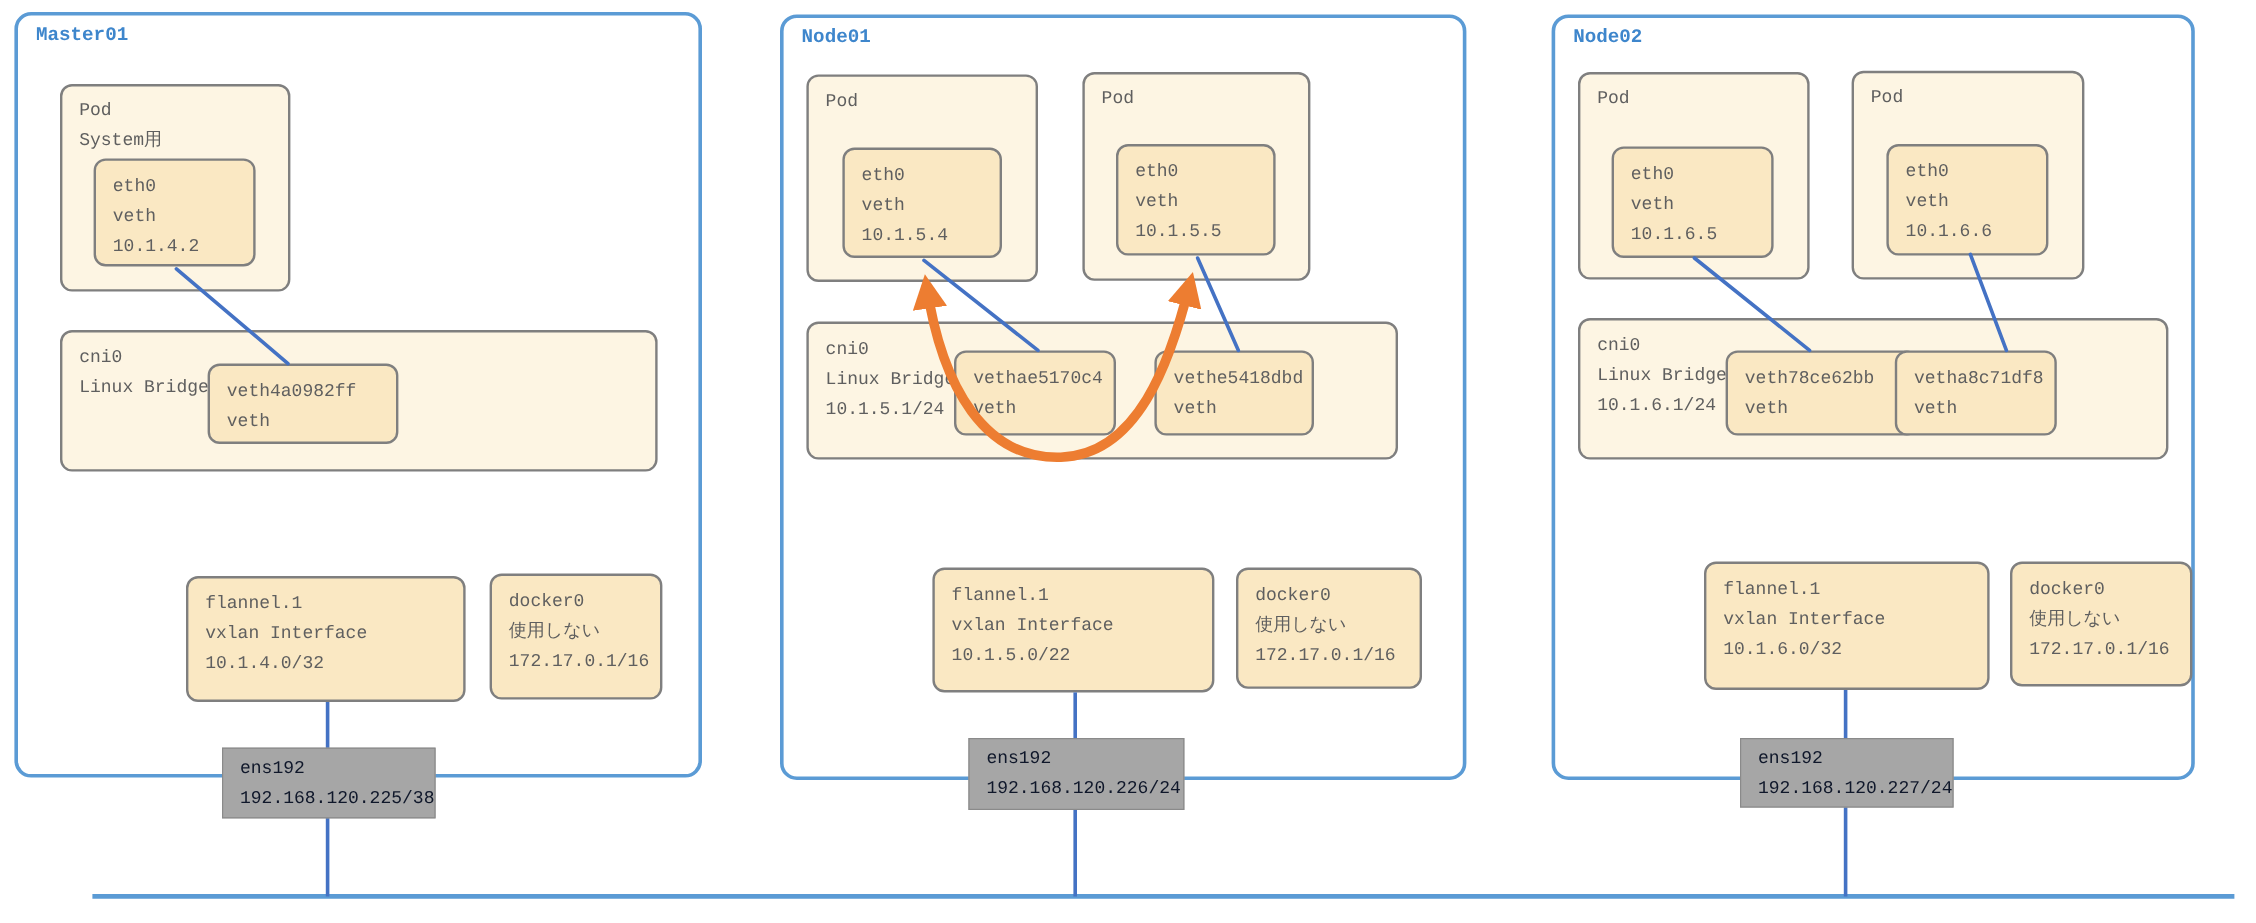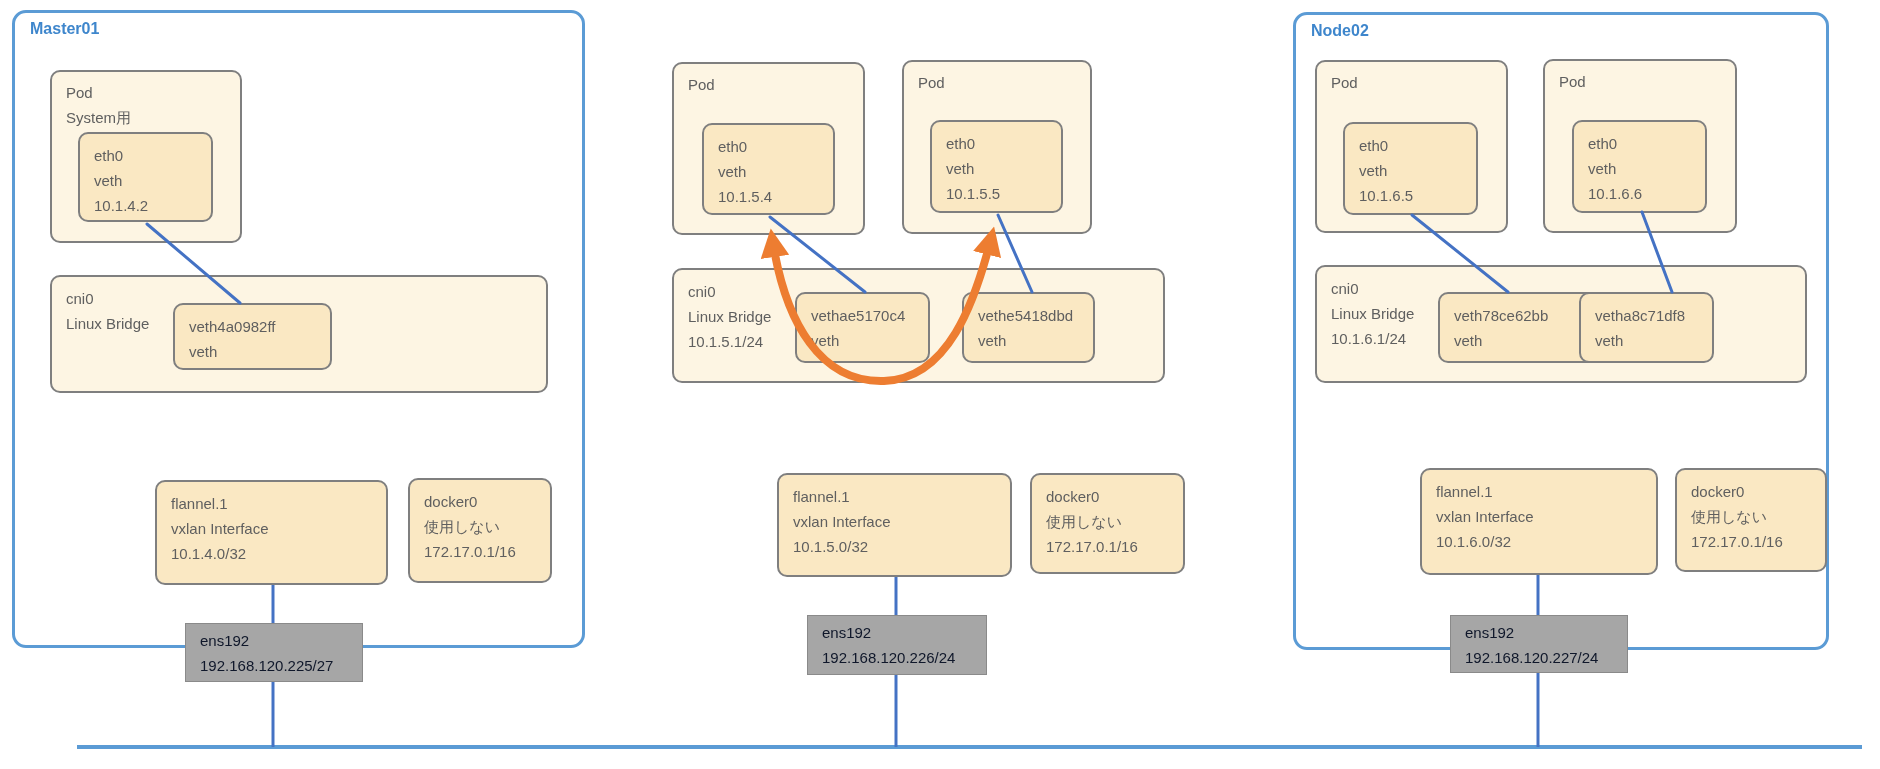--- a/index.html
+++ b/index.html
@@ -1,18 +1,18 @@
 <!DOCTYPE html>
 <html><head>
 <meta charset="utf-8">
 <style>
   html,body{margin:0;padding:0;background:#fff;}
   #stage{
     position:relative;width:1880px;height:769px;background:#fff;overflow:hidden;
-    font-family:Liberation Sans, sans-serif;color:#5f5f5f;
+    font-family:Liberation Mono, monospace;color:#5f5f5f;
   }
   .node{
     position:absolute;background:#fff;border:3px solid #5B9BD5;border-radius:14px;
     box-sizing:border-box;z-index:1;
   }
   .node-title{
     position:absolute;left:15px;top:7px;font-size:16px;font-weight:bold;color:#3E86CC;
   }
   .box{
     position:absolute;border:2px solid #7F7F7F;border-radius:10px;box-sizing:border-box;z-index:2;
@@ -64,23 +64,26 @@
     <div class="tl">vxlan Interface</div>
     <div class="tl">10.1.4.0/32</div>
   </div>
   <div class="box inner pad" style="left:408px;top:478px;width:144px;height:105px;">
     <div class="tl">docker0</div>
     <div class="tl">使用しない</div>
     <div class="tl">172.17.0.1/16</div>
   </div>
   <div class="nic" style="left:185px;top:623px;width:178px;height:59px;">
     <div class="tl">ens192</div>
-    <div class="tl">192.168.120.225/27</div>
-  </div>
-
+    <div class="tl">192.168.120.225/38</div>
+  </div>
+
+  <div class="node" style="left:650px;top:12px;width:572px;height:638px;">
+    <div class="node-title">Node01</div>
+  </div>
 
   <div class="box outer" style="left:672px;top:62px;width:193px;height:173px;">
     <div class="pod-label tl">Pod</div>
   </div>
   <div class="box inner pad" style="left:702px;top:123px;width:133px;height:92px;">
     <div class="tl">eth0</div>
     <div class="tl">veth</div>
     <div class="tl">10.1.5.4</div>
   </div>
 
@@ -103,21 +106,21 @@
     <div class="tl">veth</div>
   </div>
   <div class="box inner pad" style="left:962px;top:292px;width:133px;height:71px;">
     <div class="tl">vethe5418dbd</div>
     <div class="tl">veth</div>
   </div>
 
   <div class="box inner pad" style="left:777px;top:473px;width:235px;height:104px;">
     <div class="tl">flannel.1</div>
     <div class="tl">vxlan Interface</div>
-    <div class="tl">10.1.5.0/32</div>
+    <div class="tl">10.1.5.0/22</div>
   </div>
   <div class="box inner pad" style="left:1030px;top:473px;width:155px;height:101px;">
     <div class="tl">docker0</div>
     <div class="tl">使用しない</div>
     <div class="tl">172.17.0.1/16</div>
   </div>
   <div class="nic" style="left:807px;top:615px;width:180px;height:60px;">
     <div class="tl">ens192</div>
     <div class="tl">192.168.120.226/24</div>
   </div>

